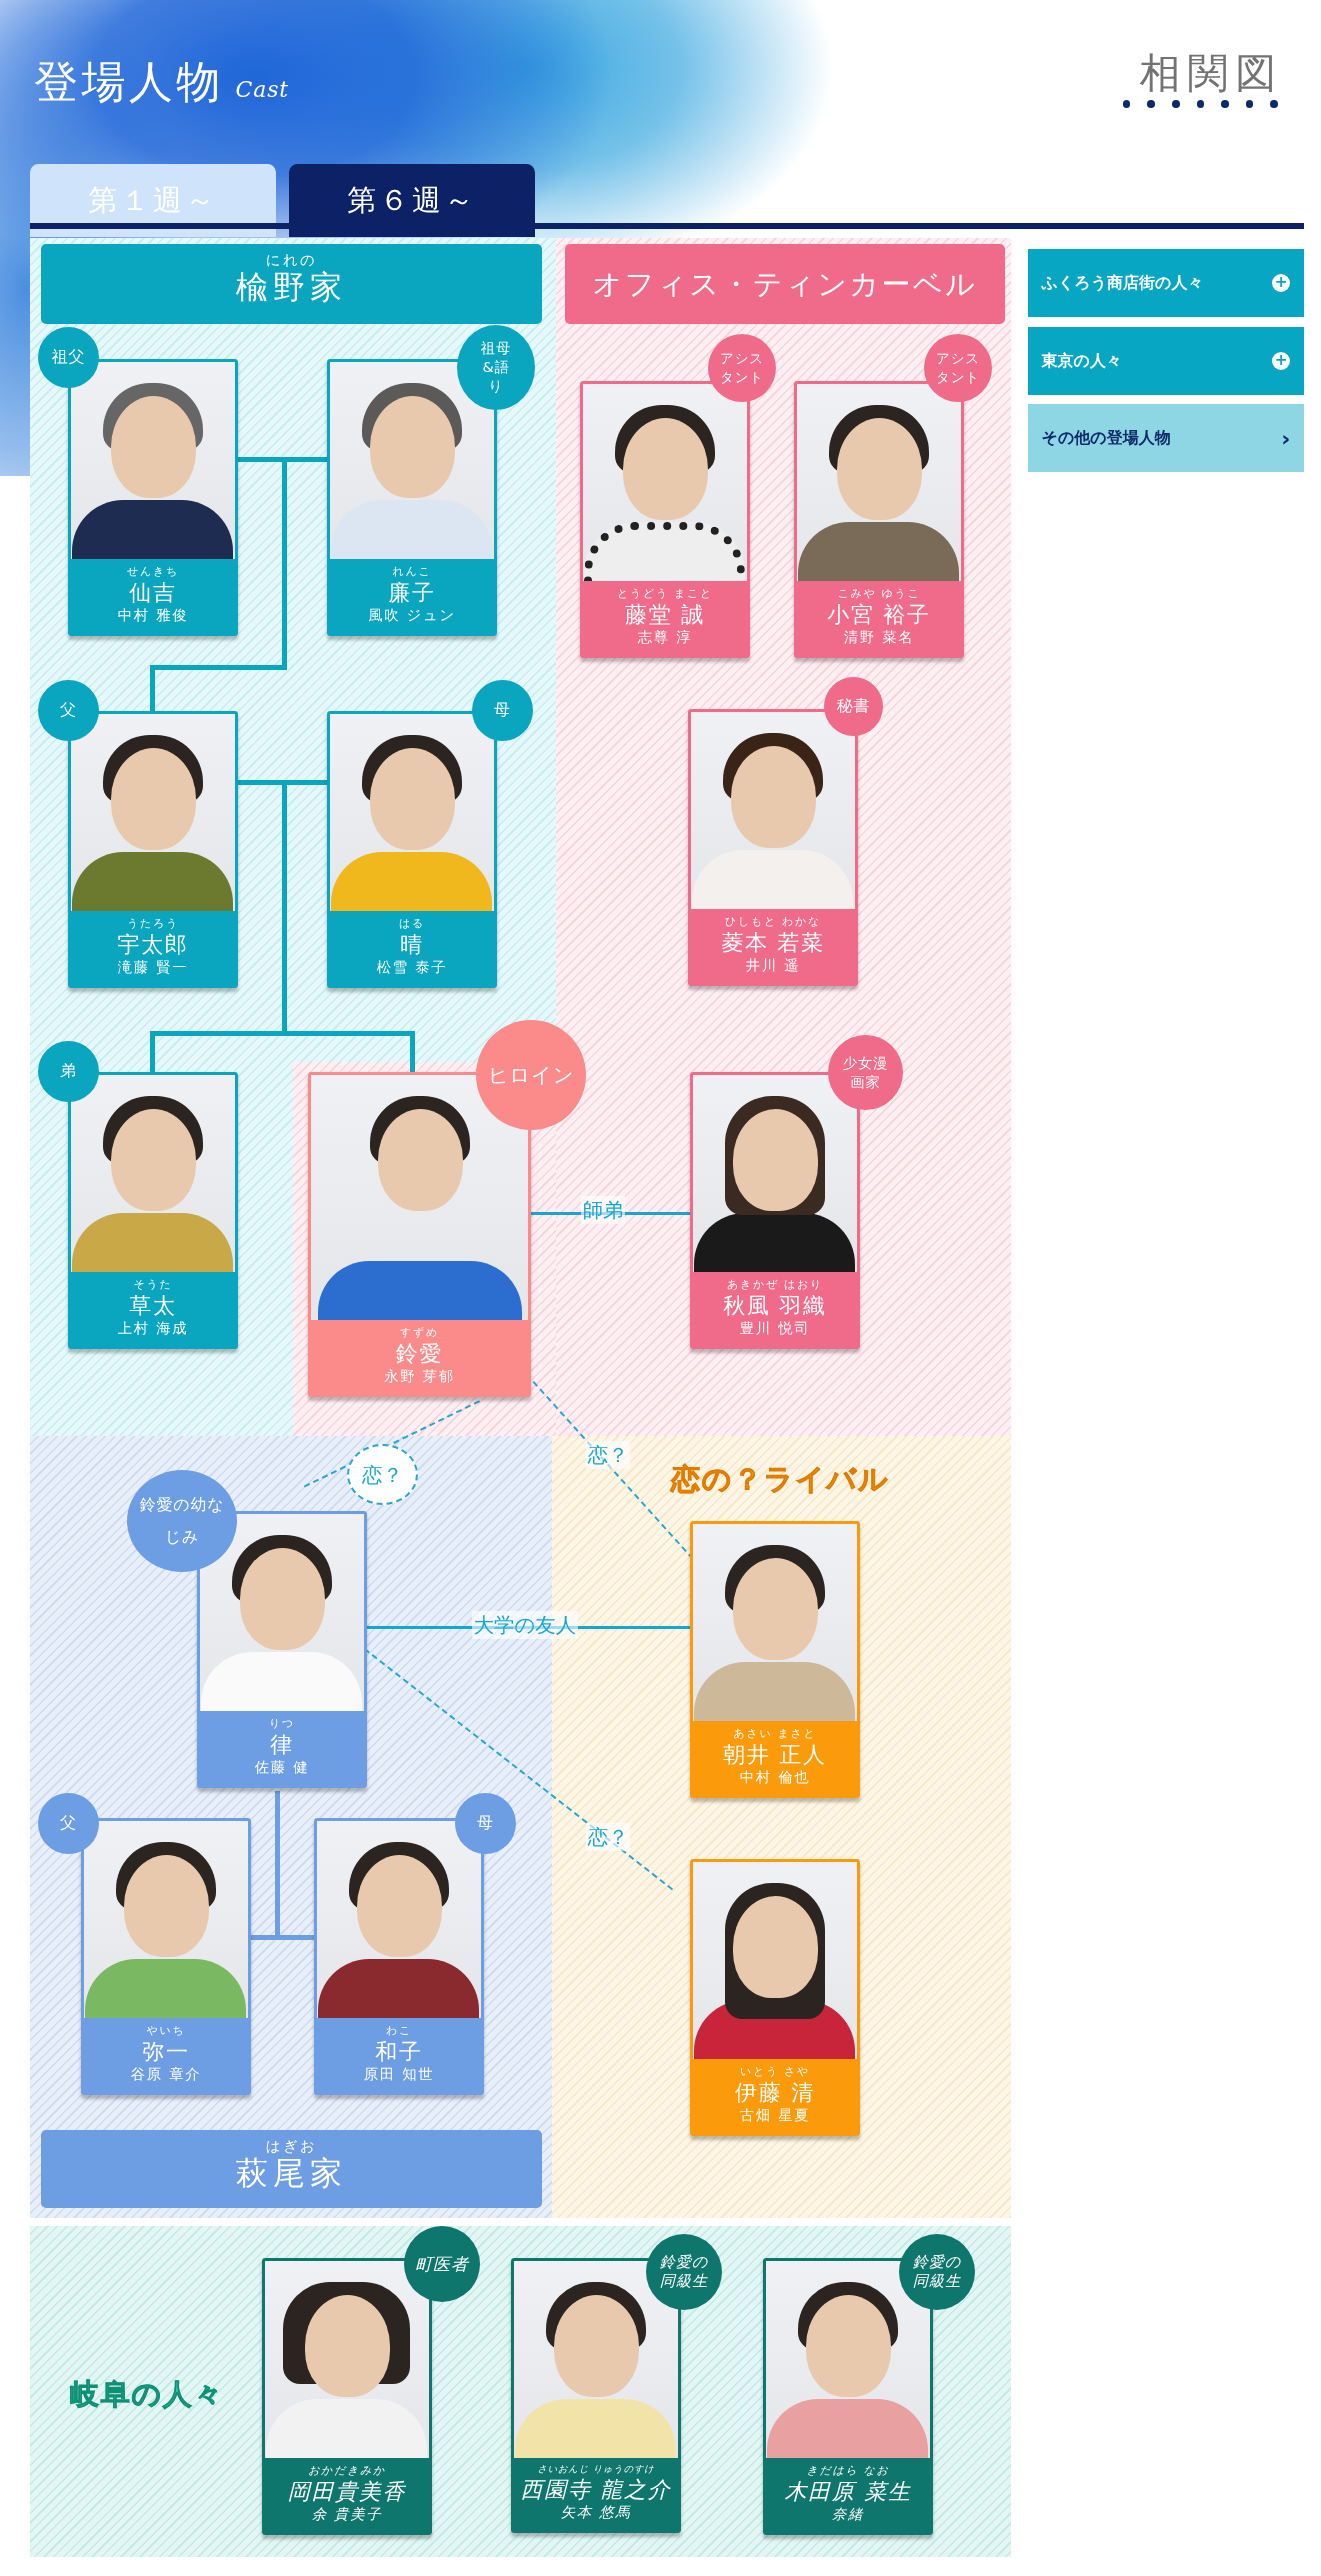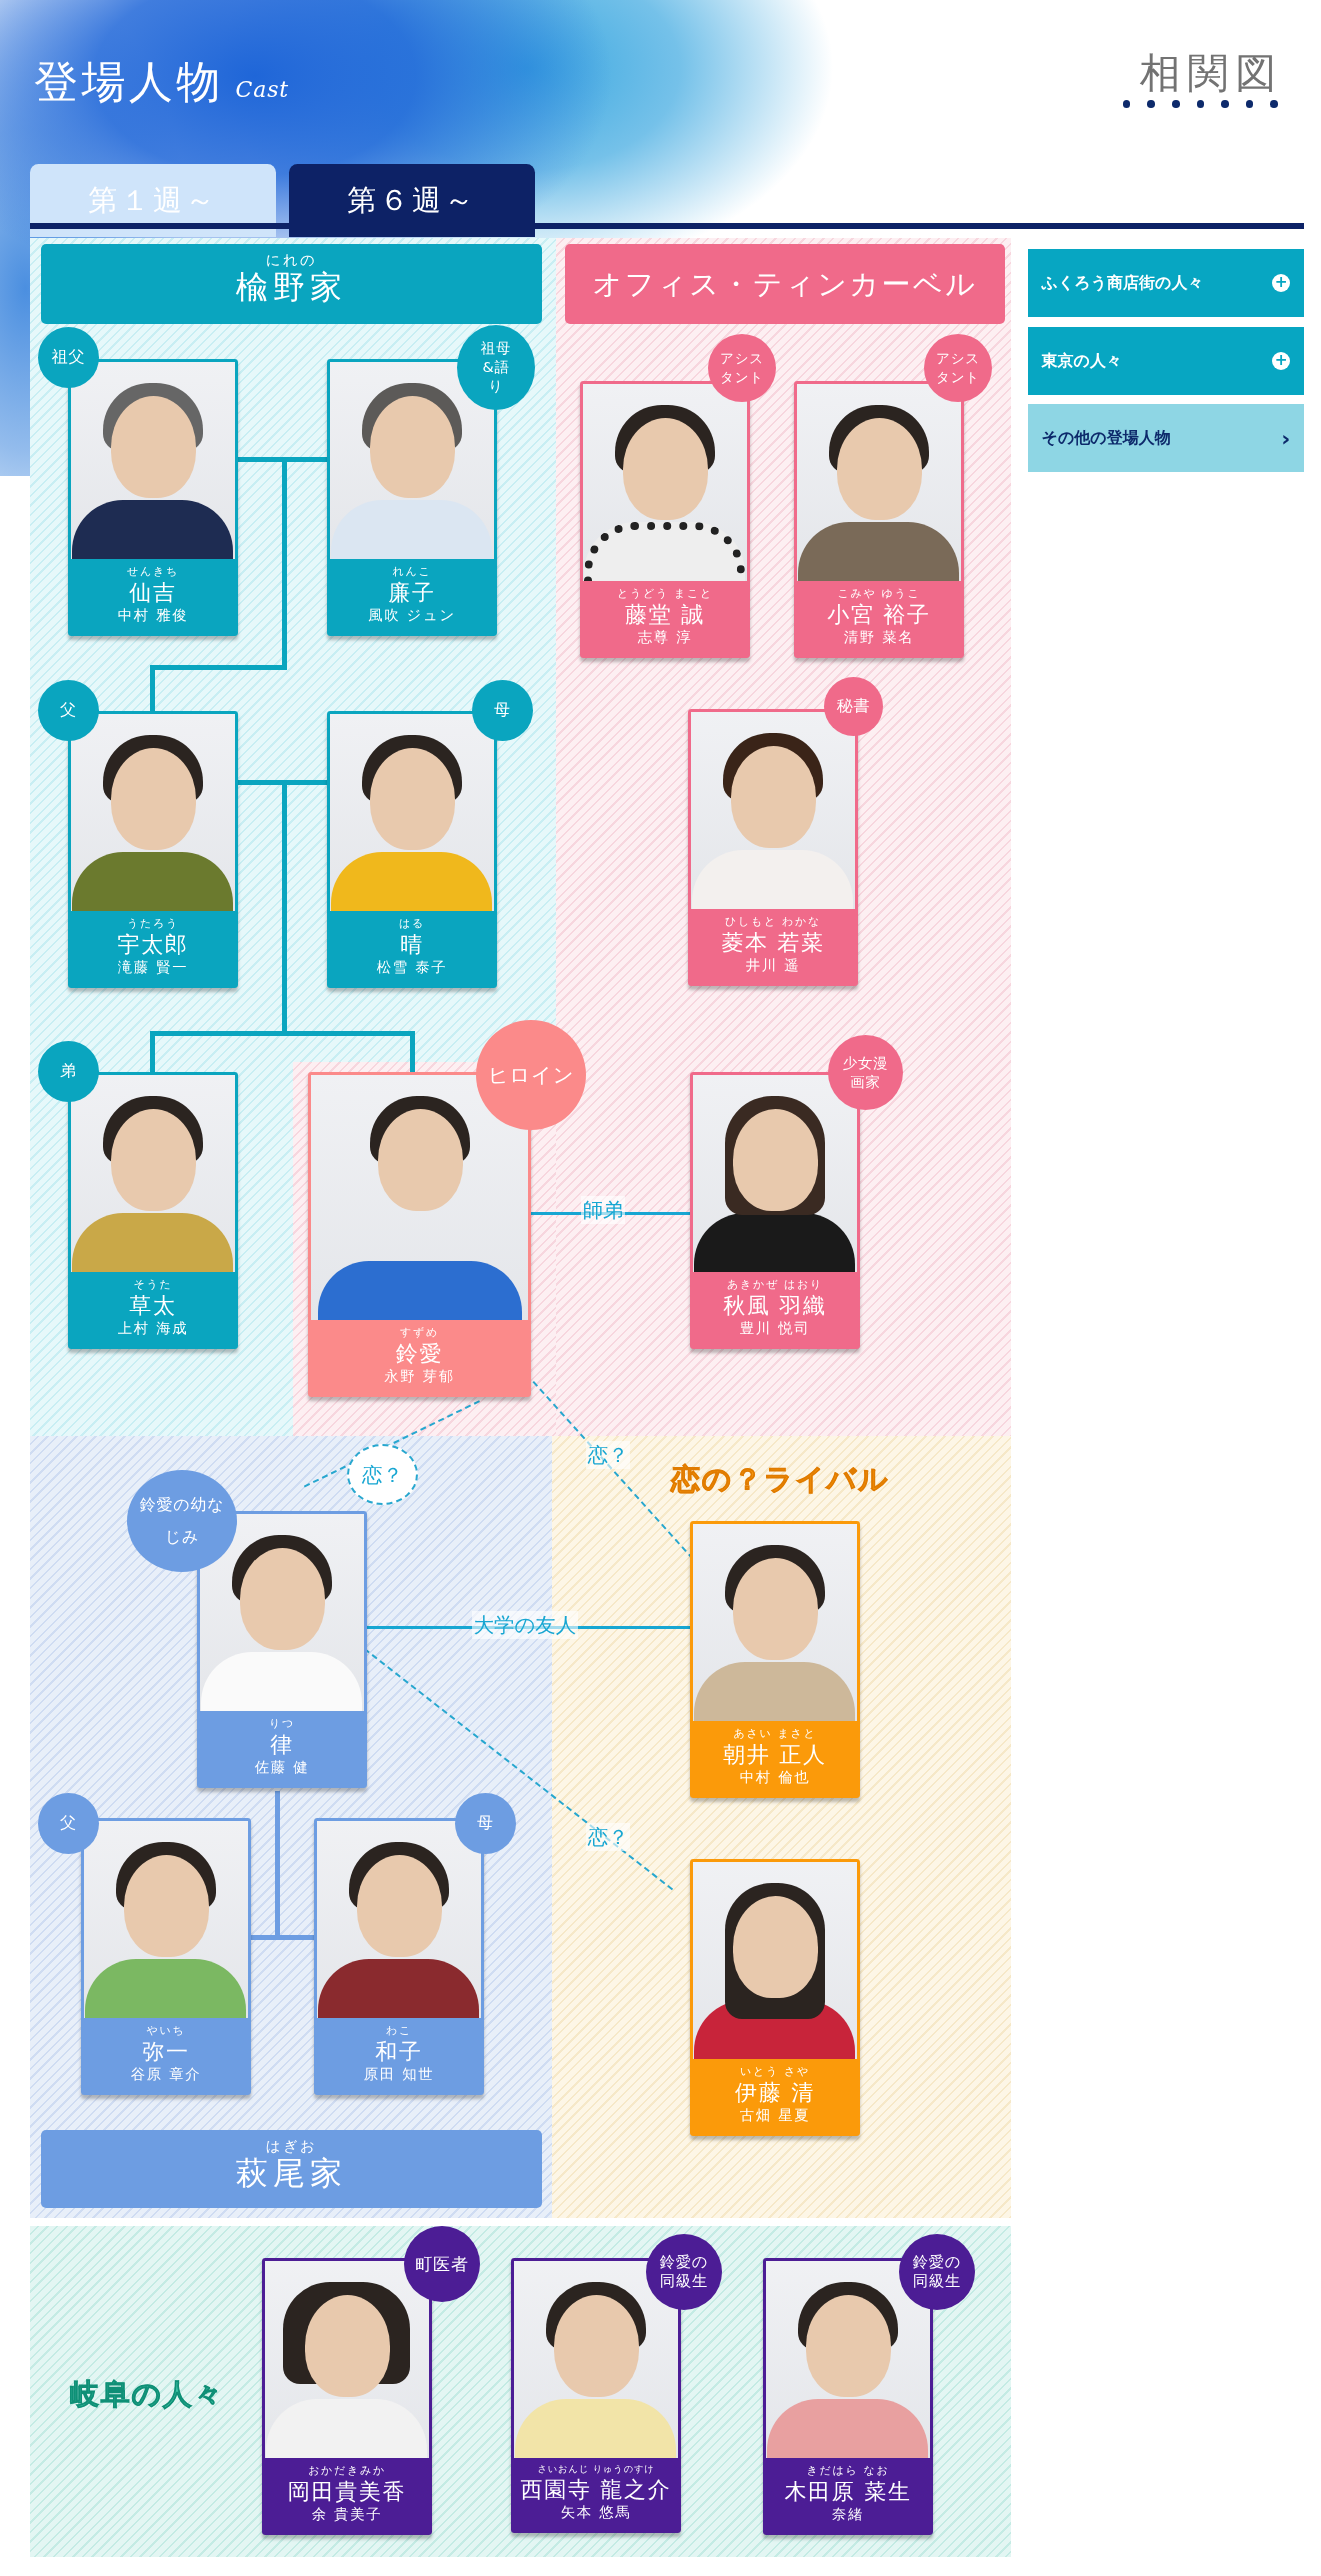--- a/index.html
+++ b/index.html
@@ -39,21 +39,21 @@
   .card .label{text-align:center;color:#fff;padding:5.1px 0 6.8px;}
   .card .label .kana{font-size:11px;letter-spacing:1.7px;display:block;}
   .card .label .role{font-size:22px;letter-spacing:1.7px;display:block;line-height:27px;}
   .card .label .actor{font-size:14.4px;letter-spacing:1.7px;display:block;}
 
   .c-teal{background:#0aa5bf;}
   .c-pink{background:#f06a8a;}
   .c-salmon{background:#fb8a8a;}
   .c-blue{background:#6d9de2;}
   .c-orange{background:#fb9a0a;}
-  .c-green{background:#4c1d95;}
+  .c-green{background:#0f766e;font-style:italic;}
 
   .bubble{position:absolute;border-radius:50%;color:#fff;display:flex;align-items:center;justify-content:center;text-align:center;font-size:16px;line-height:18.7px;letter-spacing:0.8px;}
   .bubble::after{content:"";position:absolute;width:0;height:0;border:10.2px solid transparent;}
 
   .line{position:absolute;background:#0aa5bf;}
   .line.b{background:#6d9de2;}
   .rel{position:absolute;color:#17a6d2;font-size:20.4px;background:rgba(255,255,255,0.6);padding:0 1.7px;}
   .relline{position:absolute;height:2.5px;background:#17a6d2;}
   .dash{position:absolute;height:0;border-top:2.5px dashed #27a7cf;transform-origin:0 0;}
 

